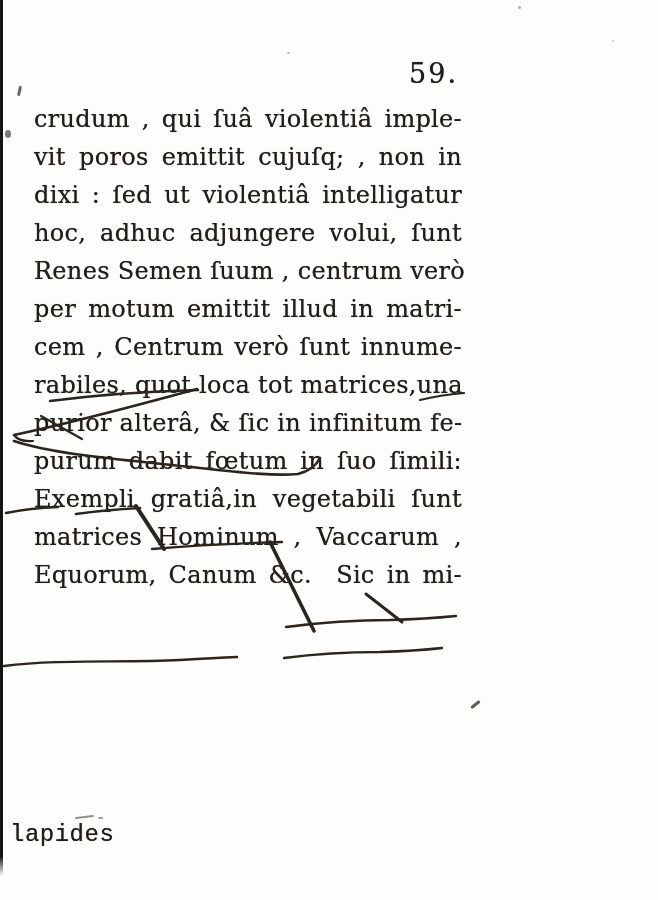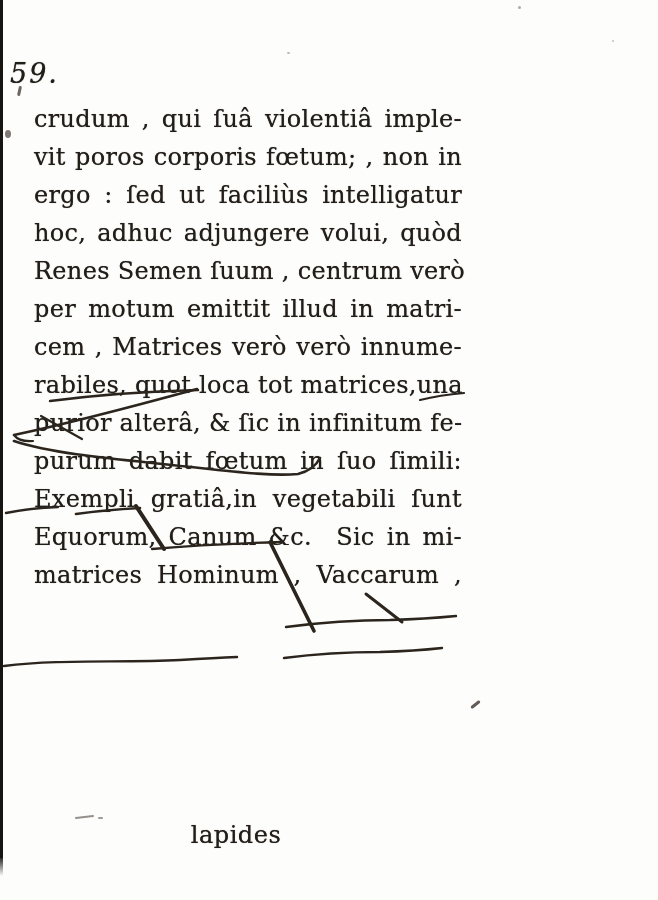--- a/index.html
+++ b/index.html
@@ -29,25 +29,24 @@
     top: 856px;
     width: 3px;
     height: 20px;
     background: linear-gradient(#171512, rgba(23,21,18,0));
   }
   .page-number {
     position: absolute;
     top: 58px;
     left: 10px;
     width: 448px;
-    text-align: left;
+    text-align: right;
     padding-right: 4px;
     font-size: 27px;
     letter-spacing: 2px;
-    font-style: italic;
     text-shadow: 0 0 0.8px rgba(30,25,18,0.8);
   }
   .text-block {
     position: absolute;
     left: 10px;
     top: 100px;
     width: 452px;
   }
   .text-line {
     height: 38px;
@@ -58,26 +57,27 @@
     text-align-last: justify;
     white-space: nowrap;
     text-shadow: 0 0 0.7px rgba(32,26,19,0.75);
     margin-left: 24px;
   }
   .catchword {
     position: absolute;
     left: 10px;
     top: 818px;
     width: 452px;
-    text-align: center;
+    text-align: left;
     padding-right: 6px;
     font-size: 24px;
     letter-spacing: 0.5px;
     line-height: 34px;
     text-shadow: 0 0 0.7px rgba(32,26,19,0.75);
+    font-family: Liberation Mono, monospace;
   }
   .ink-annotations {
     position: absolute;
     left: 0;
     top: 0;
     pointer-events: none;
   }
   .speck {
     position: absolute;
     background: #3a332c;
@@ -93,32 +93,32 @@
 </head>
 <body>
 
 <div class="scan-edge"></div>
 <div class="scan-edge-fade"></div>
 
 <div class="page-number">59.</div>
 
 <div class="text-block">
   <div class="text-line">crudum , qui ſuâ violentiâ imple-</div>
-  <div class="text-line">vit poros corporis fœtum; , non in</div>
-  <div class="text-line">ergo : ſed ut faciliùs intelligatur</div>
-  <div class="text-line">hoc, adhuc adjungere volui, quòd</div>
+  <div class="text-line">vit poros emittit cujuſq; , non in</div>
+  <div class="text-line">dixi : ſed ut violentiâ intelligatur</div>
+  <div class="text-line">hoc, adhuc adjungere volui, ſunt</div>
   <div class="text-line">Renes Semen ſuum , centrum verò</div>
   <div class="text-line">per motum emittit illud in matri-</div>
-  <div class="text-line">cem , Matrices verò verò innume-</div>
+  <div class="text-line">cem , Centrum verò ſunt innume-</div>
   <div class="text-line">rabiles, quot loca tot matrices,una</div>
   <div class="text-line">purior alterâ, &amp; ſic in infinitum fe-</div>
   <div class="text-line">purum dabit fœtum in ſuo ſimili:</div>
   <div class="text-line">Exempli gratiâ,in vegetabili ſunt</div>
+  <div class="text-line">matrices Hominum , Vaccarum ,</div>
   <div class="text-line">Equorum, Canum &amp;c.&nbsp; Sic in mi-</div>
-  <div class="text-line">matrices Hominum , Vaccarum ,</div>
 </div>
 
 <div class="catchword">lapides</div>
 
 <svg class="ink-annotations" width="658" height="900" viewBox="0 0 658 900" fill="none" stroke="#2b251e" stroke-linecap="round">
   <path d="M50,401 Q120,392 198,390" stroke-width="2.4"></path>
   <path d="M420,400 Q440,395 464,393" stroke-width="2.2"></path>
   <path d="M14,435 Q80,421 197,389" stroke-width="2.6"></path>
   <path d="M14,435 Q19,442 33,441" stroke-width="2.2"></path>
   <path d="M41,416 L82,439" stroke-width="2.2"></path>

